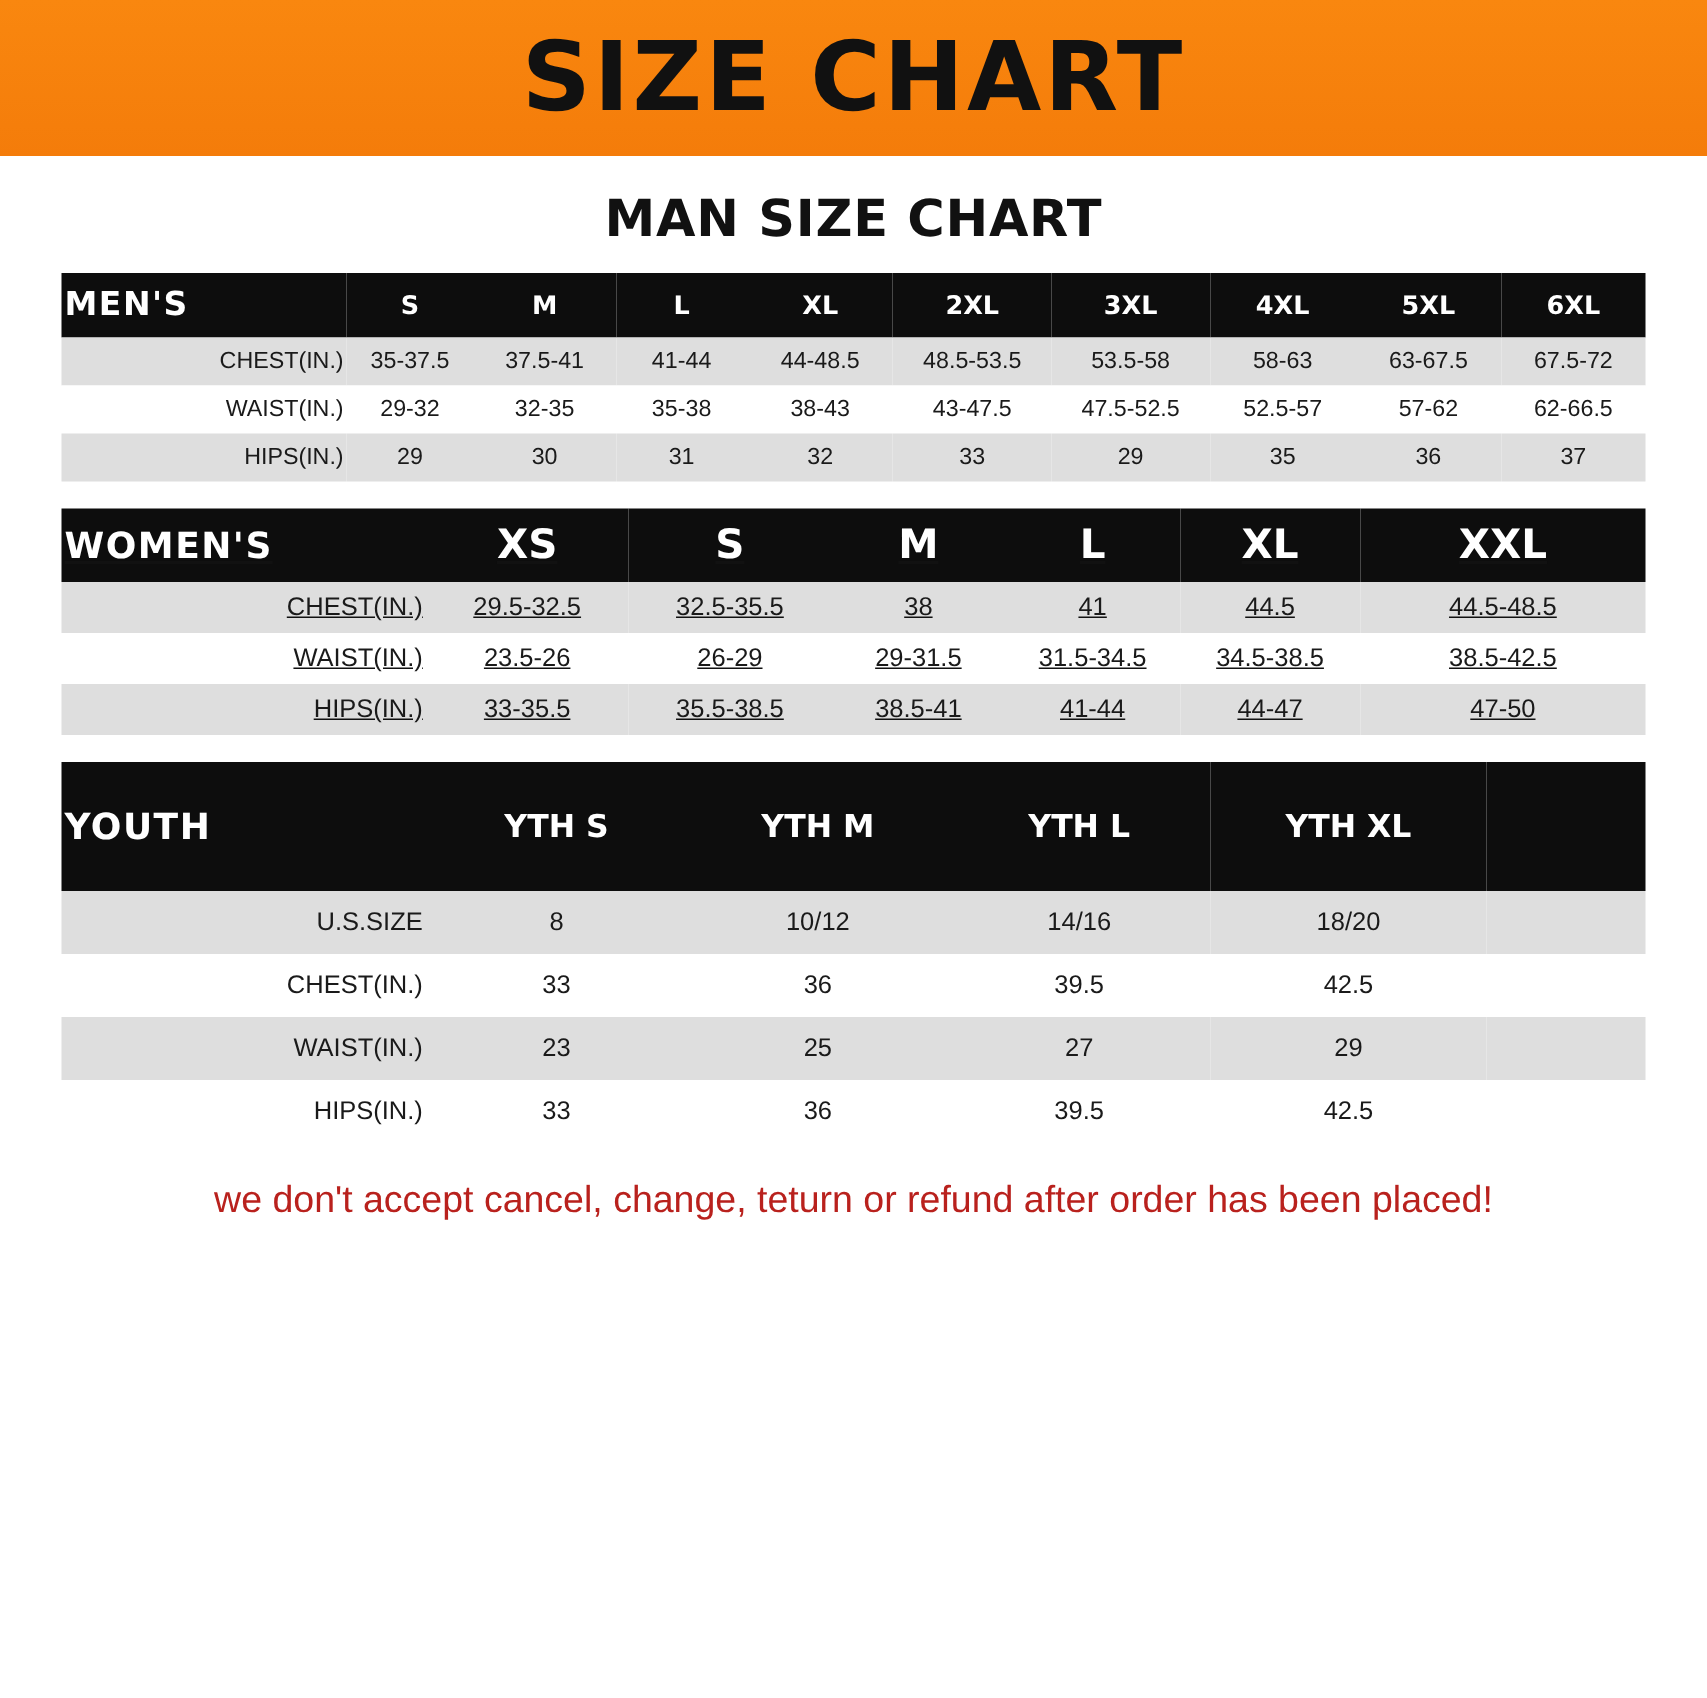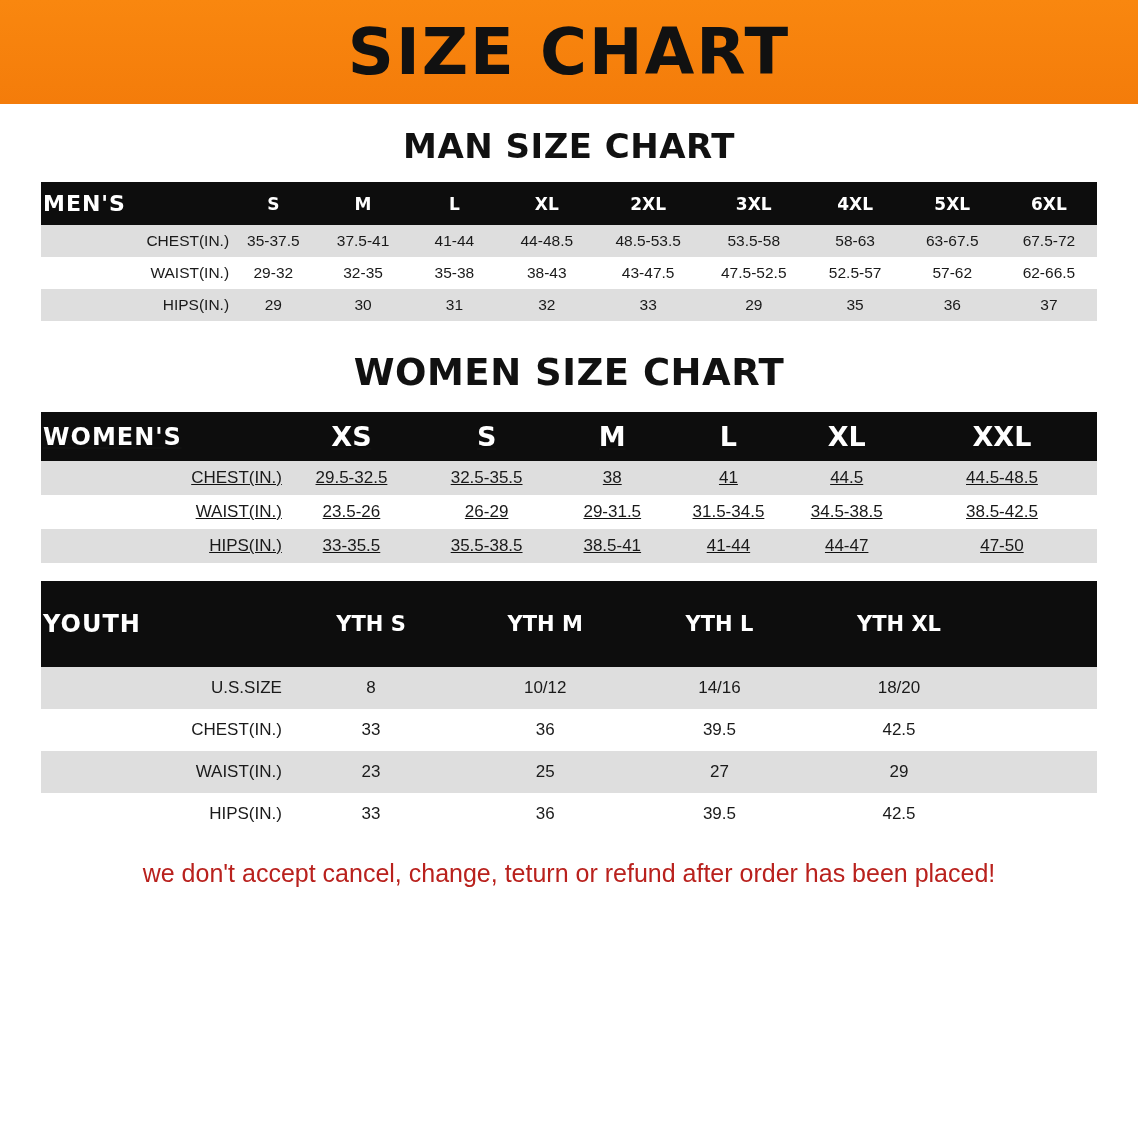--- a/index.html
+++ b/index.html
@@ -213,21 +213,20 @@
           <td>33</td>
           <td>29</td>
           <td>35</td>
           <td>36</td>
           <td>37</td>
         </tr>
       </tbody>
     </table>
   </div>
 
-  <div class="section-title women">WOMEN SIZE CHART</div>
   <div class="table-wrap" id="women-table-wrap">
     <table class="size-table">
       <colgroup>
         <col style="width:23.0%">
         <col style="width:12.8%">
         <col style="width:12.8%">
         <col style="width:11.0%">
         <col style="width:11.0%">
         <col style="width:11.4%">
         <col style="width:18.0%">

